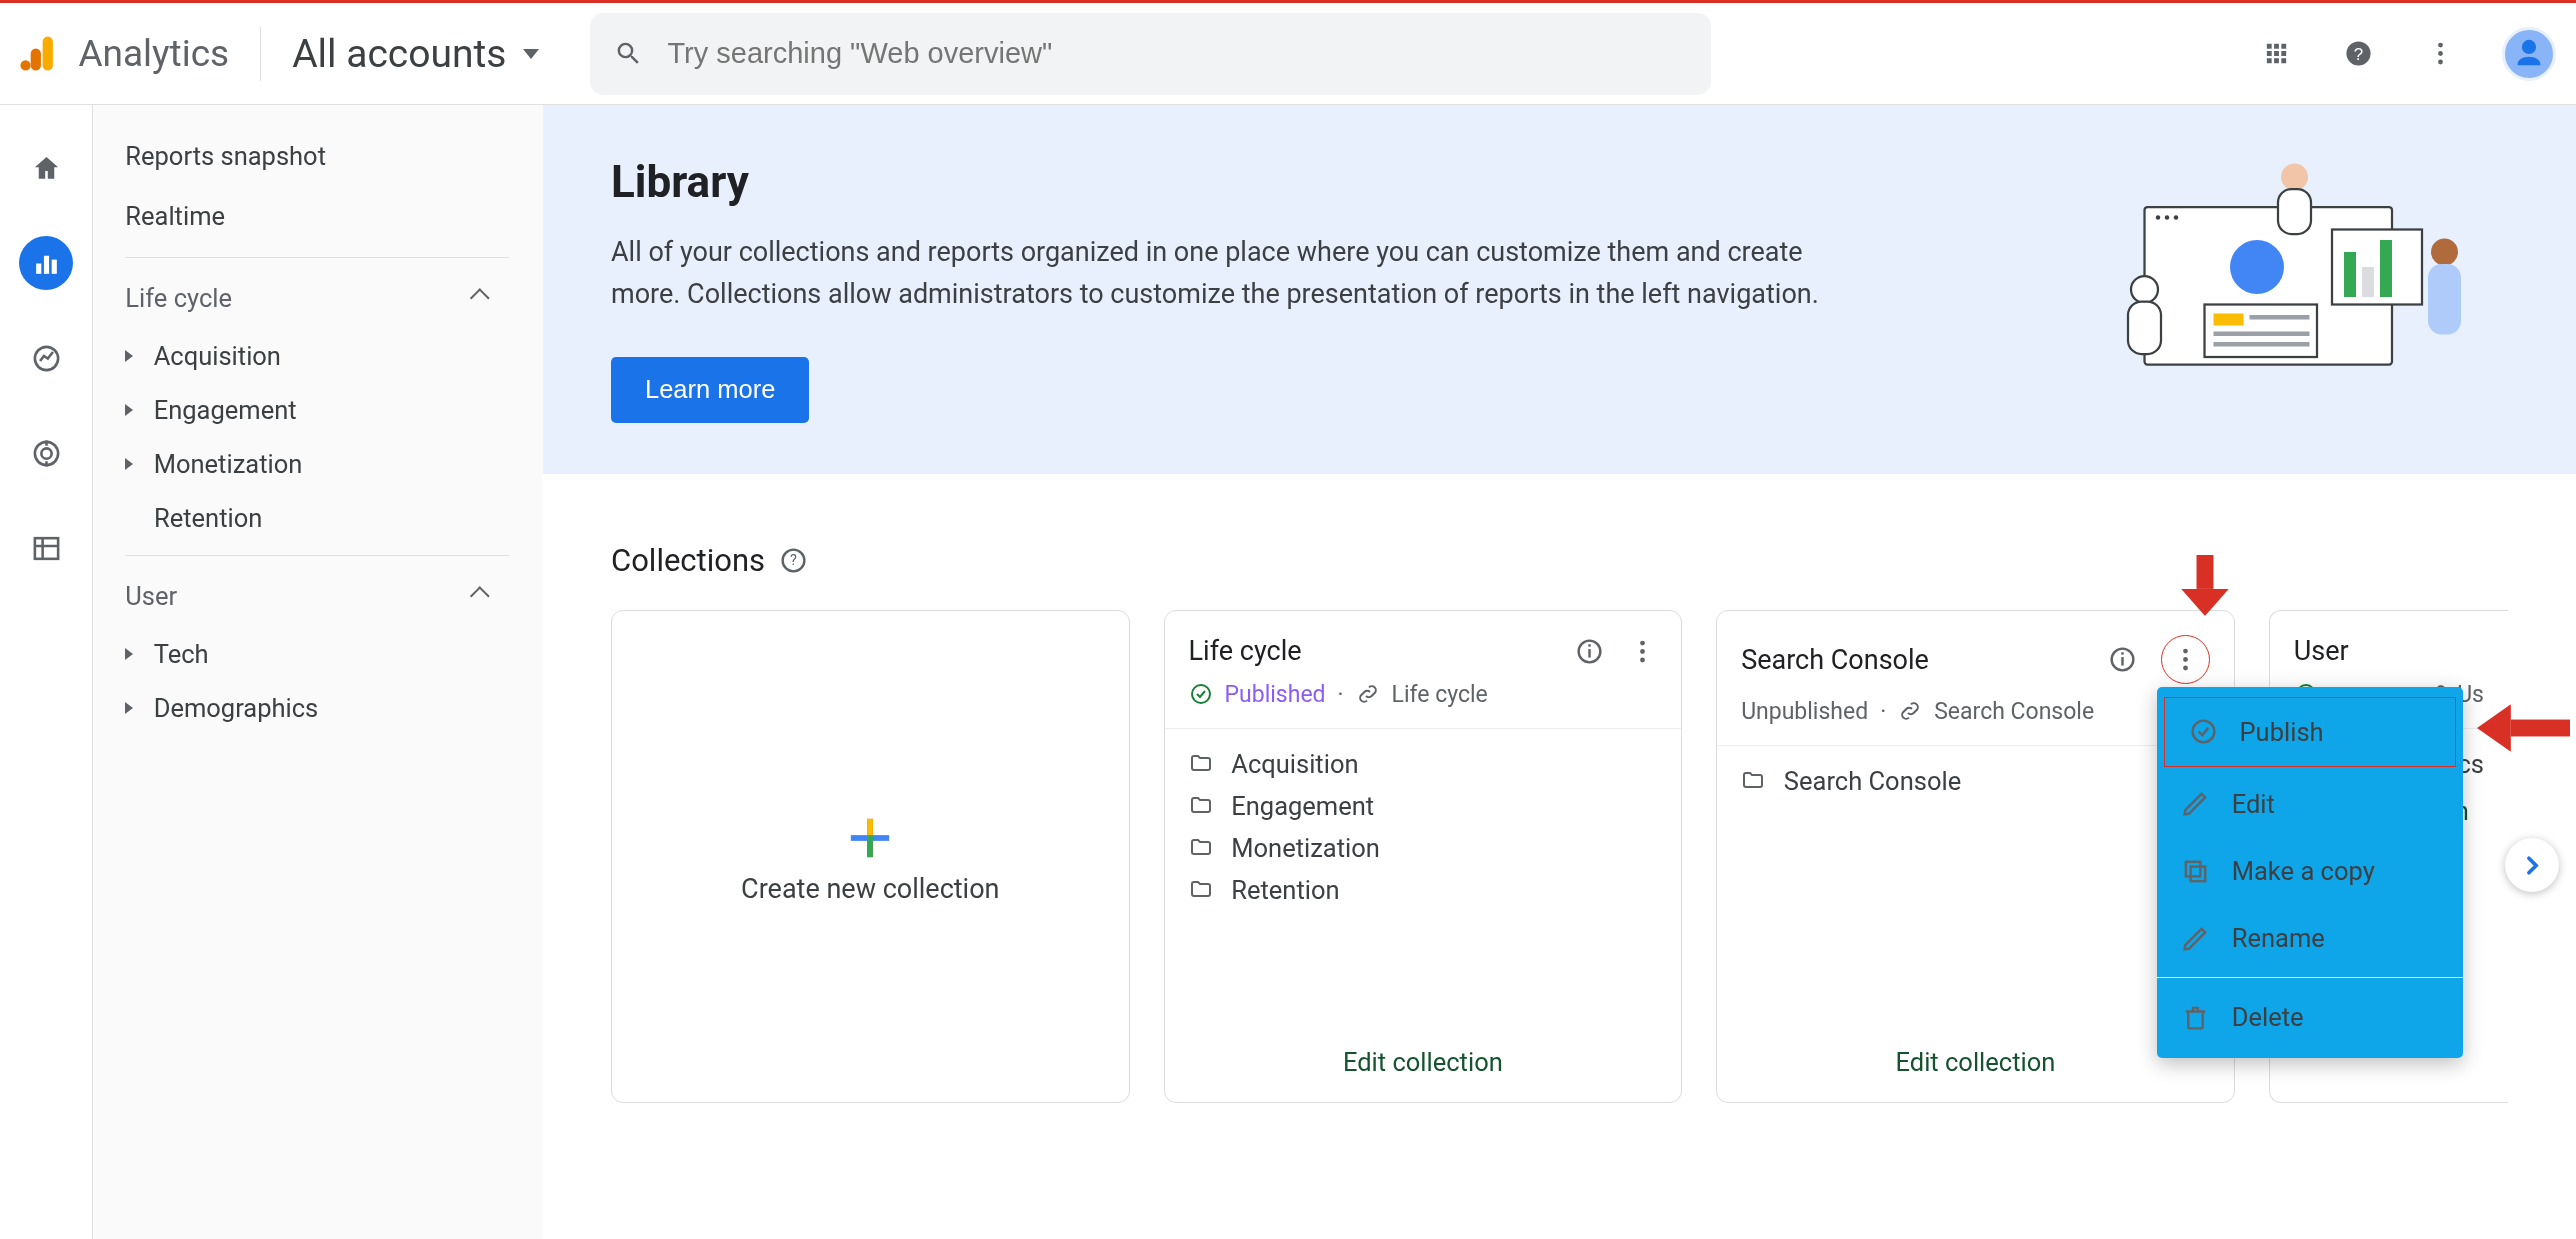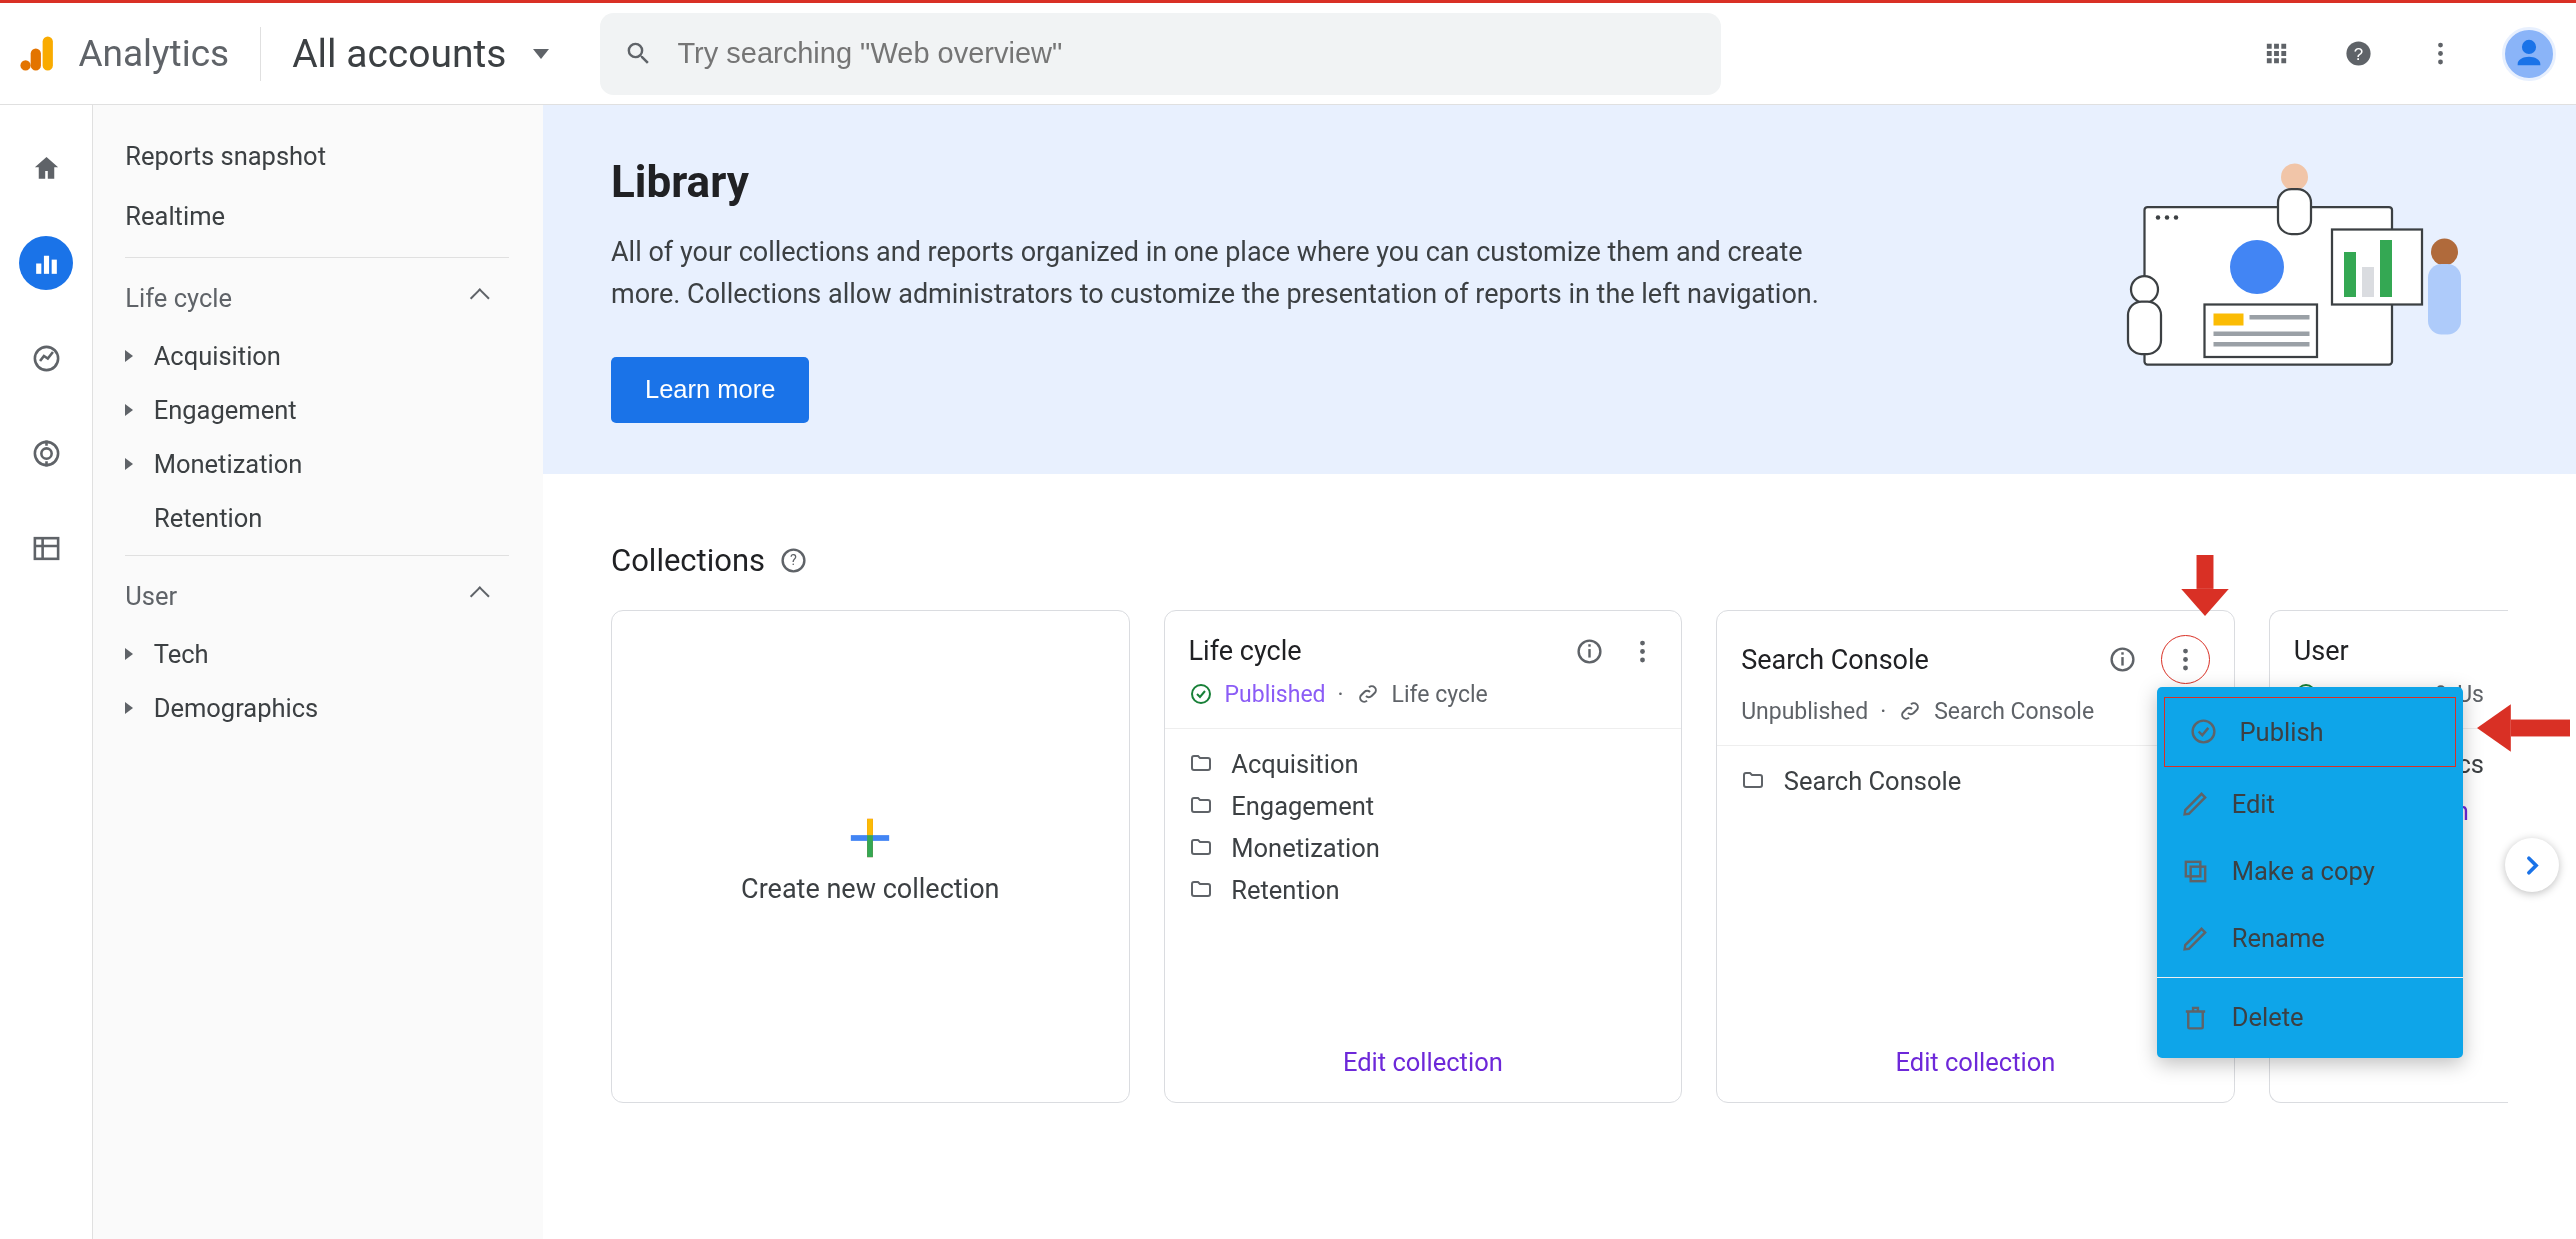--- a/index.html
+++ b/index.html
@@ -15,21 +15,21 @@
     align-items: center;
     padding: 0 20.4px 0 17px;
     border-bottom: 0.8px solid #e0e0e0;
   }
   .logo-ga {
     display: flex; align-items: center; gap: 20.4px; padding-right: 31px;
     border-right: 0.8px solid #e0e0e0; height: 54px;
   }
   .logo-svg { width: 41px; height: 41px; }
   .ga-title { font-size: 37px; color: #5f6368; font-weight: 400; }
-  .accounts-picker { display: flex; align-items: center; gap: 27px; margin-left: 31px; cursor: pointer; }
+  .accounts-picker { display: flex; align-items: center; gap: 17px; margin-left: 31px; cursor: pointer; }
   .accounts-label { font-size: 39px; color: #3c4043; }
   .caret-down { border-left: 8.5px solid transparent; border-right: 8.5px solid transparent; border-top: 10.2px solid #5f6368; }
   .searchbar {
     margin-left: 51px; flex: 0 0 1121px; height: 82px;
     background: #f1f3f4; border-radius: 13.6px;
     display: flex; align-items: center; padding: 0 24px; gap: 24px;
   }
   .searchbar input {
     flex: 1; background: transparent; border: none; outline: none;
     font-size: 29px; color: #5f6368;
@@ -105,21 +105,21 @@
   .card-head-row { display: flex; align-items: center; padding: 0 24px; gap: 10.2px; }
   .card-title { font-size: 27px; color: #202124; flex: 1; }
   .card-head-icons { display: flex; gap: 24px; align-items: center; }
   .card-sub { display: flex; align-items: center; gap: 12px; padding: 13.6px 24px 0; font-size: 23px; color: #5f6368; }
   .chk-ico { color:#188038; }
   .card-sub .dot { color:#5f6368; }
   .card-div { border-top: 0.8px solid #eee; margin: 20.4px 0; }
   .card-items { padding: 0 24px; display: flex; flex-direction: column; gap: 12px; }
   .c-item { display: flex; align-items: center; gap: 18.7px; font-size: 25.5px; color: #3c4043; }
   .card-foot { margin-top: auto; text-align: center; padding: 17px 0 8.5px; }
-  .card-foot a { color: #6d28d9; font-size: 25.5px; cursor:pointer; }
+  .card-foot a { color: #14532d; font-size: 25.5px; cursor:pointer; }
 
   .peek-card {
     width: 251px; min-height: 493px; border: 0.8px solid #dadce0; background: #fff;
     border-radius: 12px 0 0 12px; padding: 24px 0 17px; border-right: none;
     position: relative; overflow:hidden;
   }
 
   .circ-more {
     width: 49px; height: 49px; border: 1.7px solid #d93025; border-radius: 50%;
     display: flex; align-items: center; justify-content: center;

